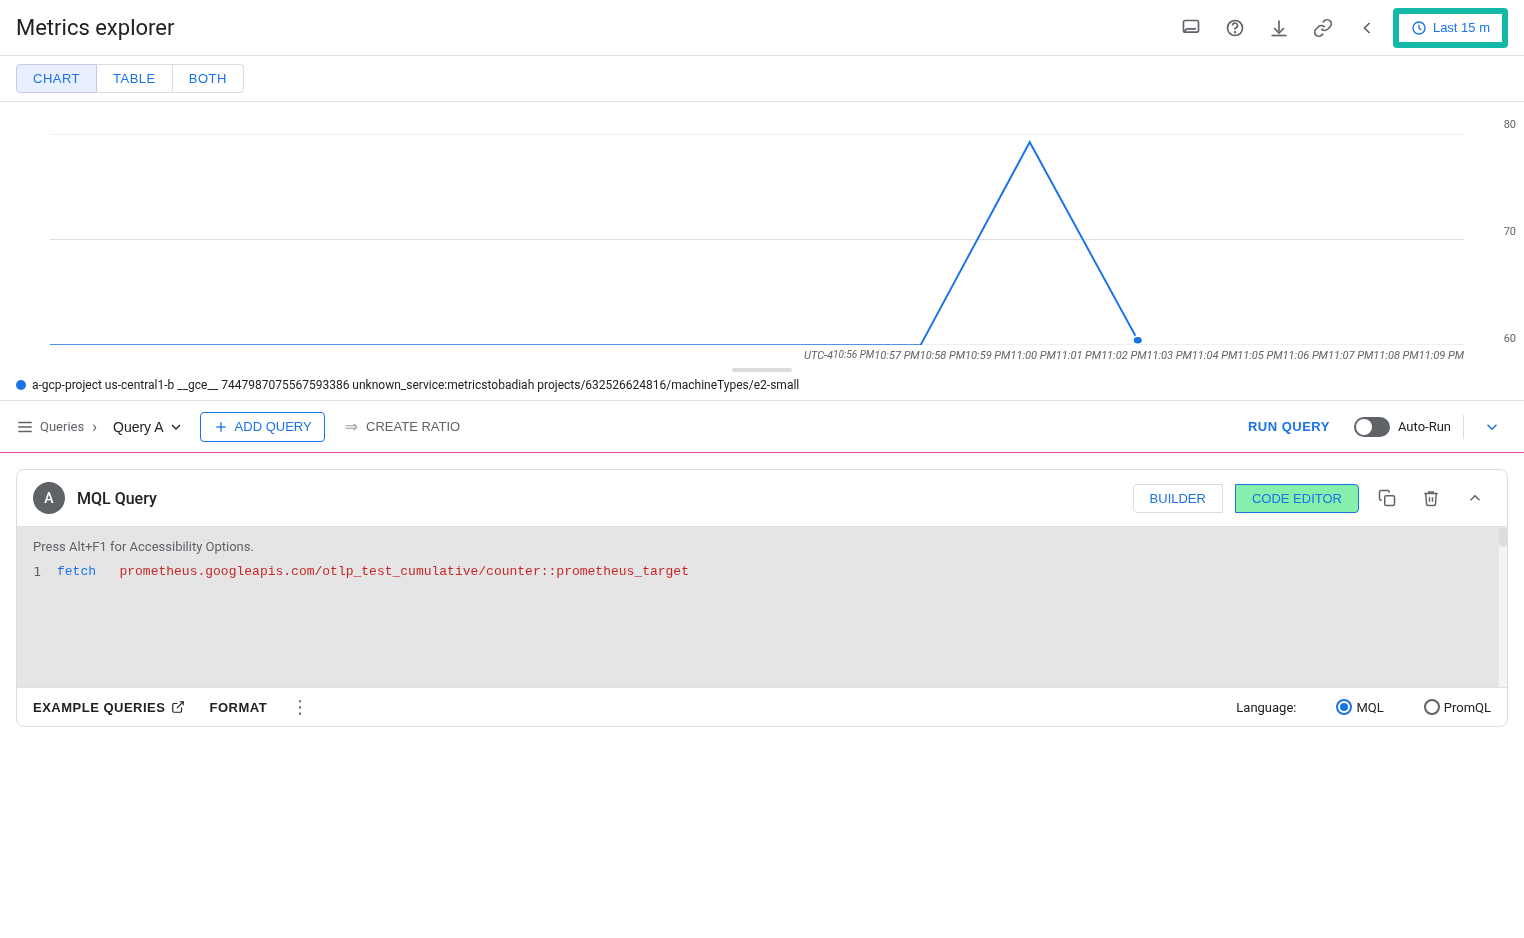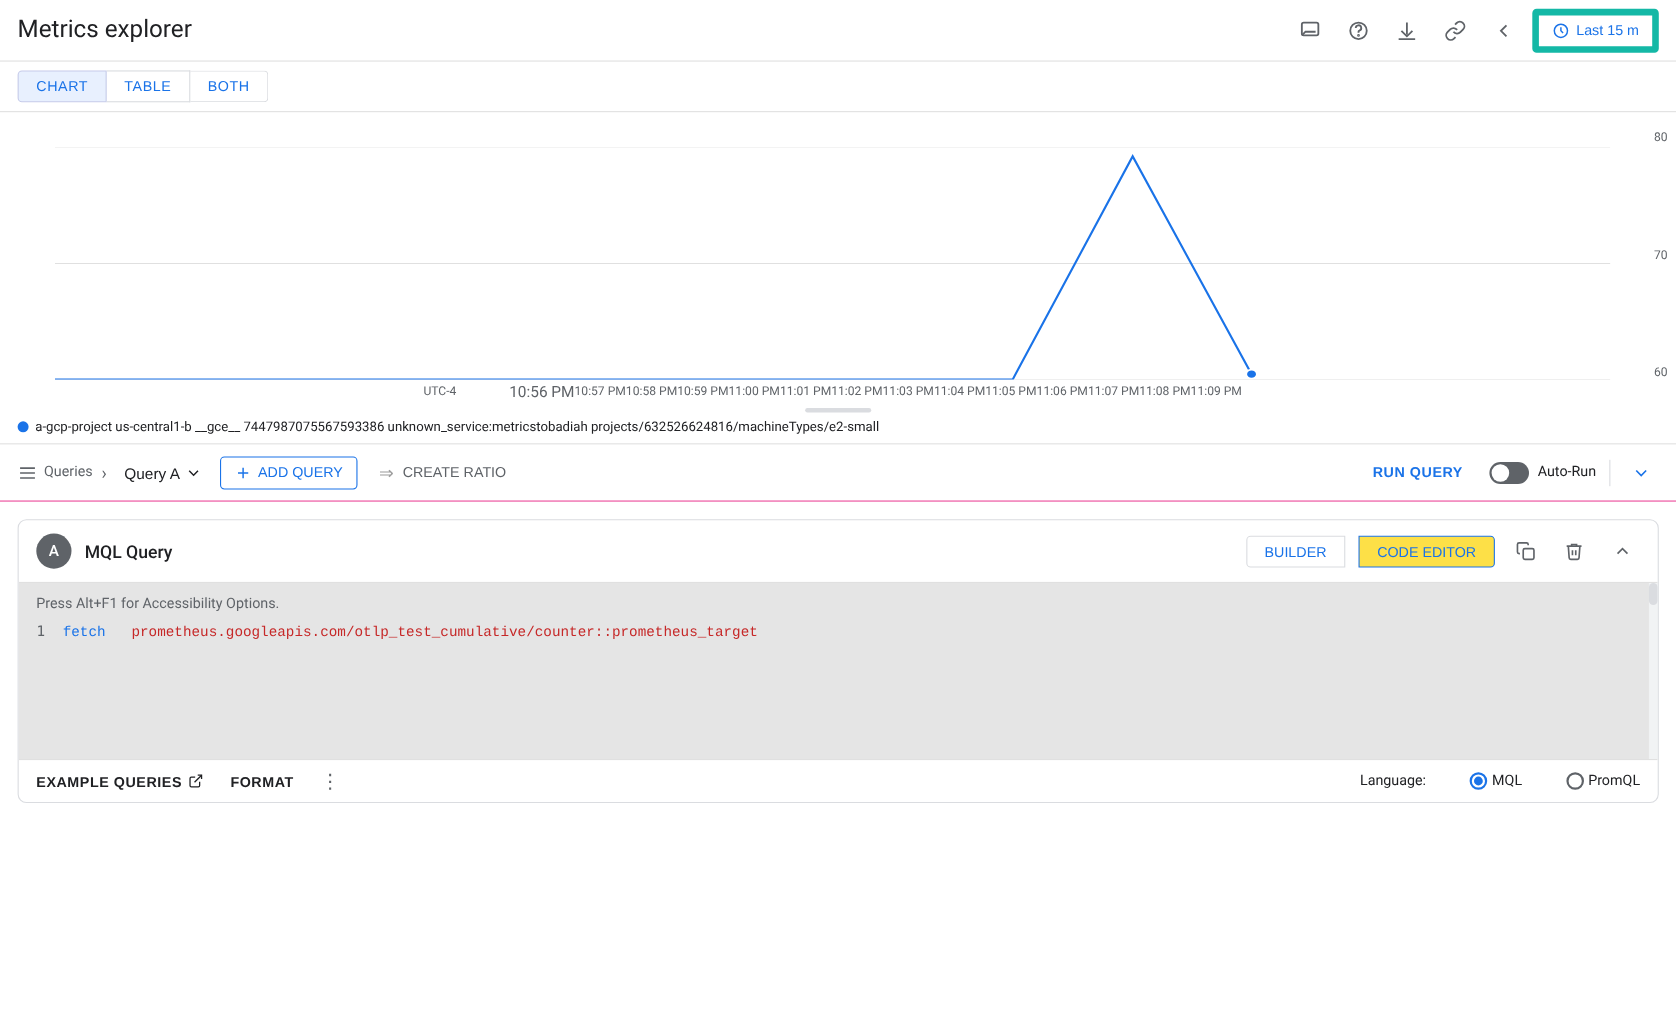--- a/index.html
+++ b/index.html
@@ -46,22 +46,22 @@
     .chart-wrapper {
       position: relative; width: 100%; height: 227px; padding: 16px 60px 0 50px;
     }
     .chart-svg { width: 100%; height: 100%; }
     .y-axis-labels {
       position: absolute; right: 8px; top: 0; height: 100%;
       display: flex; flex-direction: column; justify-content: space-between;
       font-size: 11px; color: #5f6368;
     }
     .x-axis {
-      display: flex; justify-content: center; padding: 4px 60px 4px 50px;
-      font-size: 11px; color: #5f6368;
+      display: flex; justify-content: flex-end; padding: 4px 60px 4px 50px;
+      font-size: 11px; color: #5f6368; font-style: italic;
     }
     .chart-legend {
       padding: 4px 16px 8px; font-size: 12px; color: #202124;
       display: flex; align-items: center; gap: 6px;
     }
     .legend-dot { width: 10px; height: 10px; border-radius: 50%; background: #1a73e8; flex-shrink: 0; }
     .scrollbar-hint { display: flex; justify-content: center; padding: 2px 0; }
     .scrollbar-thumb { width: 60px; height: 4px; background: #dadce0; border-radius: 2px; }
 
     
@@ -118,21 +118,21 @@
       display: flex; align-items: center; justify-content: center;
       color: #fff; font-size: 14px; font-weight: 500; flex-shrink: 0;
     }
     .mql-title { font-size: 16px; font-weight: 500; flex: 1; }
     .builder-btn {
       padding: 6px 16px; border: 1px solid #dadce0; border-radius: 4px 0 0 4px;
       background: none; cursor: pointer; color: #1a73e8; font-size: 13px; font-weight: 500;
     }
     .code-editor-btn {
       padding: 6px 16px; border: 1px solid #1a73e8; border-radius: 0 4px 4px 0;
-      background: #fde047; cursor: pointer; color: #1a73e8; font-size: 13px; font-weight: 500;
+      background: #86efac; cursor: pointer; color: #1a73e8; font-size: 13px; font-weight: 500;
     }
     .icon-copy-btn, .icon-delete-btn, .icon-collapse-btn {
       width: 32px; height: 32px; border: none; background: none; cursor: pointer;
       display: flex; align-items: center; justify-content: center; color: #5f6368;
     }
     .mql-editor {
       padding: 12px 0; background: #e5e5e5; min-height: 160px; position: relative;
     }
     .editor-hint { padding: 0 16px 8px; color: #5f6368; font-size: 13px; }
     .editor-line { display: flex; align-items: flex-start; padding: 2px 0; }
@@ -236,21 +236,21 @@
       <line x1="0" y1="260" x2="1400" y2="260" stroke="#e0e0e0" stroke-width="1"></line>
 
       <polyline points="0,260 862,260 970,10 1077,254" fill="none" stroke="#1a73e8" stroke-width="2"></polyline>
 
       <circle cx="1077" cy="254" r="5" fill="#1a73e8" stroke="#fff" stroke-width="2"></circle>
     </svg>
   </div>
 
   <div class="x-axis">
     <span style="font-size:11px;color:#5f6368;">UTC-4</span>
-    <span style="font-size:14px;color:#5f6368;margin-left:48px;">10:56 PM</span>
+    <span style="font-size:10px;color:#5f6368;">10:56 PM</span>
     <span style="font-size:11px;color:#5f6368;">10:57 PM</span>
     <span style="font-size:11px;color:#5f6368;">10:58 PM</span>
     <span style="font-size:11px;color:#5f6368;">10:59 PM</span>
     <span style="font-size:11px;color:#5f6368;">11:00 PM</span>
     <span style="font-size:11px;color:#5f6368;">11:01 PM</span>
     <span style="font-size:11px;color:#5f6368;">11:02 PM</span>
     <span style="font-size:11px;color:#5f6368;">11:03 PM</span>
     <span style="font-size:11px;color:#5f6368;">11:04 PM</span>
     <span style="font-size:11px;color:#5f6368;">11:05 PM</span>
     <span style="font-size:11px;color:#5f6368;">11:06 PM</span>

